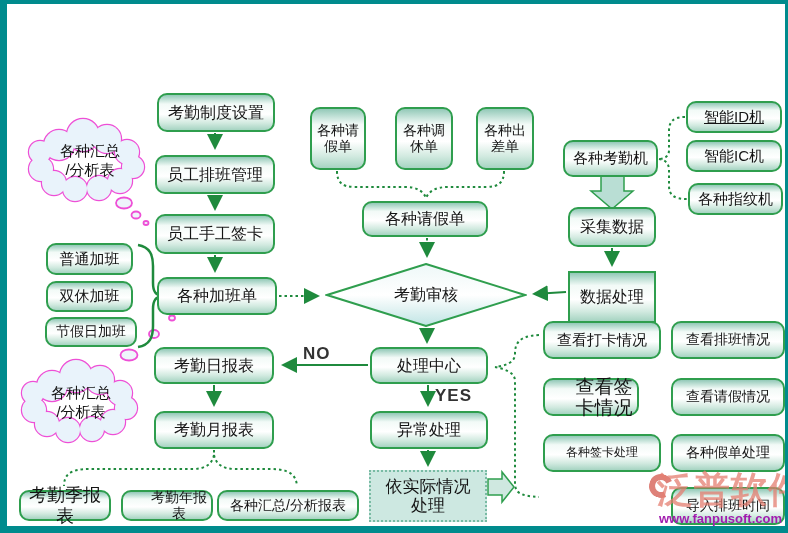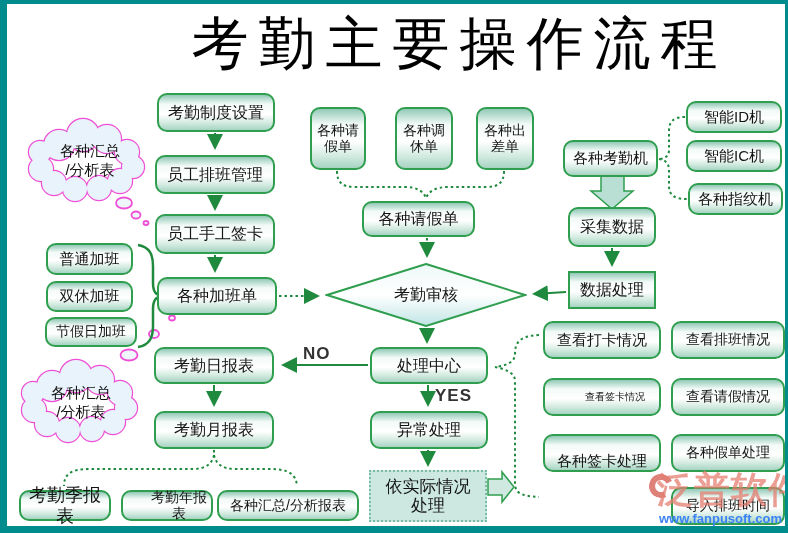--- a/index.html
+++ b/index.html
@@ -51,29 +51,28 @@
     position:absolute;left:2px;top:8px;width:24px;height:24px;border-radius:50%;
     border:6px solid rgba(205,62,50,0.65);border-right-color:transparent;
     box-sizing:border-box;transform:rotate(20deg);
   }
   #wm-brand{
     position:absolute;left:10px;top:0px;width:150px;font-size:36px;font-weight:bold;
     color:rgba(228,125,112,0.75);letter-spacing:1px;white-space:nowrap;
   }
   #wm-url{
     position:absolute;left:12px;top:45px;font-size:13px;font-weight:bold;
-    color:#3b82f6;white-space:nowrap;
+    color:#a21caf;white-space:nowrap;
   }
 </style>
 </head>
 <body>
 
 <div id="board">
 
-  <div id="page-title">考勤主要操作流程</div>
 
   <svg id="connectors" width="788" height="533" viewBox="0 0 788 533">
     <defs>
       <marker id="arr" markerWidth="9" markerHeight="8" refX="7" refY="4" orient="auto">
         <path d="M0,0 L8,4 L0,8 z" fill="#1f8a3d"></path>
       </marker>
       <g id="cloud1body">
         <circle cx="52" cy="141" r="15"></circle>
           <circle cx="76" cy="131" r="16"></circle>
         <circle cx="100" cy="135" r="14"></circle>
@@ -176,46 +175,46 @@
       <div class="node shape-rounded" style="left: 38px; top: 313px; width: 92px; height: 30px; font-size: 14px;"><span>节假日加班</span></div>
       <div class="node shape-rounded" style="left: 12px; top: 486px; width: 92px; height: 31px; font-size: 18px;"><span>考勤季报表</span></div>
       <div class="node shape-rounded" style="left: 114px; top: 486px; width: 92px; height: 31px; font-size: 14px; padding-left: 24px;"><span>考勤年报表</span></div>
       <div class="node shape-rounded" style="left: 210px; top: 486px; width: 142px; height: 31px; font-size: 14px;"><span>各种汇总/分析报表</span></div>
       <div class="node shape-rounded" style="left: 303px; top: 103px; width: 56px; height: 63px; font-size: 14px;"><span>各种请
 假单</span></div>
       <div class="node shape-rounded" style="left: 388px; top: 103px; width: 58px; height: 63px; font-size: 14px;"><span>各种调
 休单</span></div>
       <div class="node shape-rounded" style="left: 469px; top: 103px; width: 58px; height: 63px; font-size: 14px;"><span>各种出
 差单</span></div>
-      <div class="node shape-rounded" style="left: 355px; top: 197px; width: 113px; height: 36px; text-align: right;"><span>各种请假单</span></div>
+      <div class="node shape-rounded" style="left: 355px; top: 197px; width: 126px; height: 36px; text-align: right;"><span>各种请假单</span></div>
       <div class="node shape-diamond" style="left: 318px; top: 259px; width: 202px; height: 64px;"><svg width="202" height="64" viewBox="0 0 202 64">
           <defs>
             <linearGradient id="diag16" x1="0" y1="0" x2="0" y2="1">
               <stop offset="0" stop-color="#eef8f8"></stop>
               <stop offset="0.5" stop-color="#ffffff"></stop>
               <stop offset="1" stop-color="#bfe4e4"></stop>
             </linearGradient>
           </defs>
           <polygon points="101,1 200,32 101,63 2,32" fill="url(#diag16)" stroke="#2f9e4e" stroke-width="2"></polygon>
         </svg><span>考勤审核</span></div>
       <div class="node shape-rounded" style="left: 363px; top: 343px; width: 118px; height: 37px;"><span>处理中心</span></div>
       <div class="node shape-rounded" style="left: 363px; top: 407px; width: 118px; height: 38px;"><span>异常处理</span></div>
       <div class="node shape-dashed" style="left: 362px; top: 466px; width: 118px; height: 52px;"><span>依实际情况
 处理</span></div>
       <div class="node shape-rounded" style="left: 556px; top: 136px; width: 95px; height: 37px; font-size: 15px;"><span>各种考勤机</span></div>
-      <div class="node shape-rounded" style="left: 679px; top: 97px; width: 96px; height: 32px; font-size: 15px;"><span>智能ID机</span></div>
+      <div class="node shape-rounded" style="left: 679px; top: 97px; width: 96px; height: 32px; font-size: 15px; text-decoration: underline;"><span>智能ID机</span></div>
       <div class="node shape-rounded" style="left: 679px; top: 136px; width: 96px; height: 32px; font-size: 15px;"><span>智能IC机</span></div>
       <div class="node shape-rounded" style="left: 681px; top: 179px; width: 95px; height: 32px; font-size: 15px;"><span>各种指纹机</span></div>
       <div class="node shape-rounded" style="left: 561px; top: 203px; width: 88px; height: 40px;"><span>采集数据</span></div>
-      <div class="node shape-rect" style="left: 561px; top: 267px; width: 88px; height: 38px; text-align: right;"><span>数据处理</span></div>
+      <div class="node shape-rect" style="left: 561px; top: 267px; width: 88px; height: 52px; text-align: right;"><span>数据处理</span></div>
       <div class="node shape-rounded" style="left: 536px; top: 317px; width: 118px; height: 38px; font-size: 15px; justify-content: center;"><span>查看打卡情况</span></div>
       <div class="node shape-rounded" style="left: 664px; top: 317px; width: 114px; height: 38px; font-size: 14px;"><span>查看排班情况</span></div>
-      <div class="node shape-rounded" style="left: 536px; top: 374px; width: 118px; height: 38px; font-size: 10px; padding-left: 26px;"><span>查看签卡情况</span></div>
+      <div class="node shape-rounded" style="left: 536px; top: 374px; width: 96px; height: 38px; font-size: 19px; padding-left: 26px;"><span>查看签卡情况</span></div>
       <div class="node shape-rounded" style="left: 664px; top: 374px; width: 114px; height: 38px; font-size: 14px;"><span>查看请假情况</span></div>
-      <div class="node shape-rounded" style="left: 536px; top: 430px; width: 118px; height: 38px; font-size: 15px; align-items: flex-end;"><span>各种签卡处理</span></div>
+      <div class="node shape-rounded" style="left: 536px; top: 430px; width: 118px; height: 38px; font-size: 12px;"><span>各种签卡处理</span></div>
       <div class="node shape-rounded" style="left: 664px; top: 430px; width: 114px; height: 38px; font-size: 14px;"><span>各种假单处理</span></div>
       <div class="node shape-rounded" style="left: 536px; top: 483px; width: 118px; height: 38px; font-size: 14px; margin-top: 40px;"><span>各种加班单处理</span></div>
       <div class="node shape-rounded" style="left: 664px; top: 483px; width: 114px; height: 38px; font-size: 14px;"><span>导入排班时间</span></div>
     </div>
 
   <div id="watermark">
     <div id="wm-logo"></div>
     <div id="wm-brand">泛普软件</div>
     <div id="wm-url">www.fanpusoft.com</div>
   </div>

